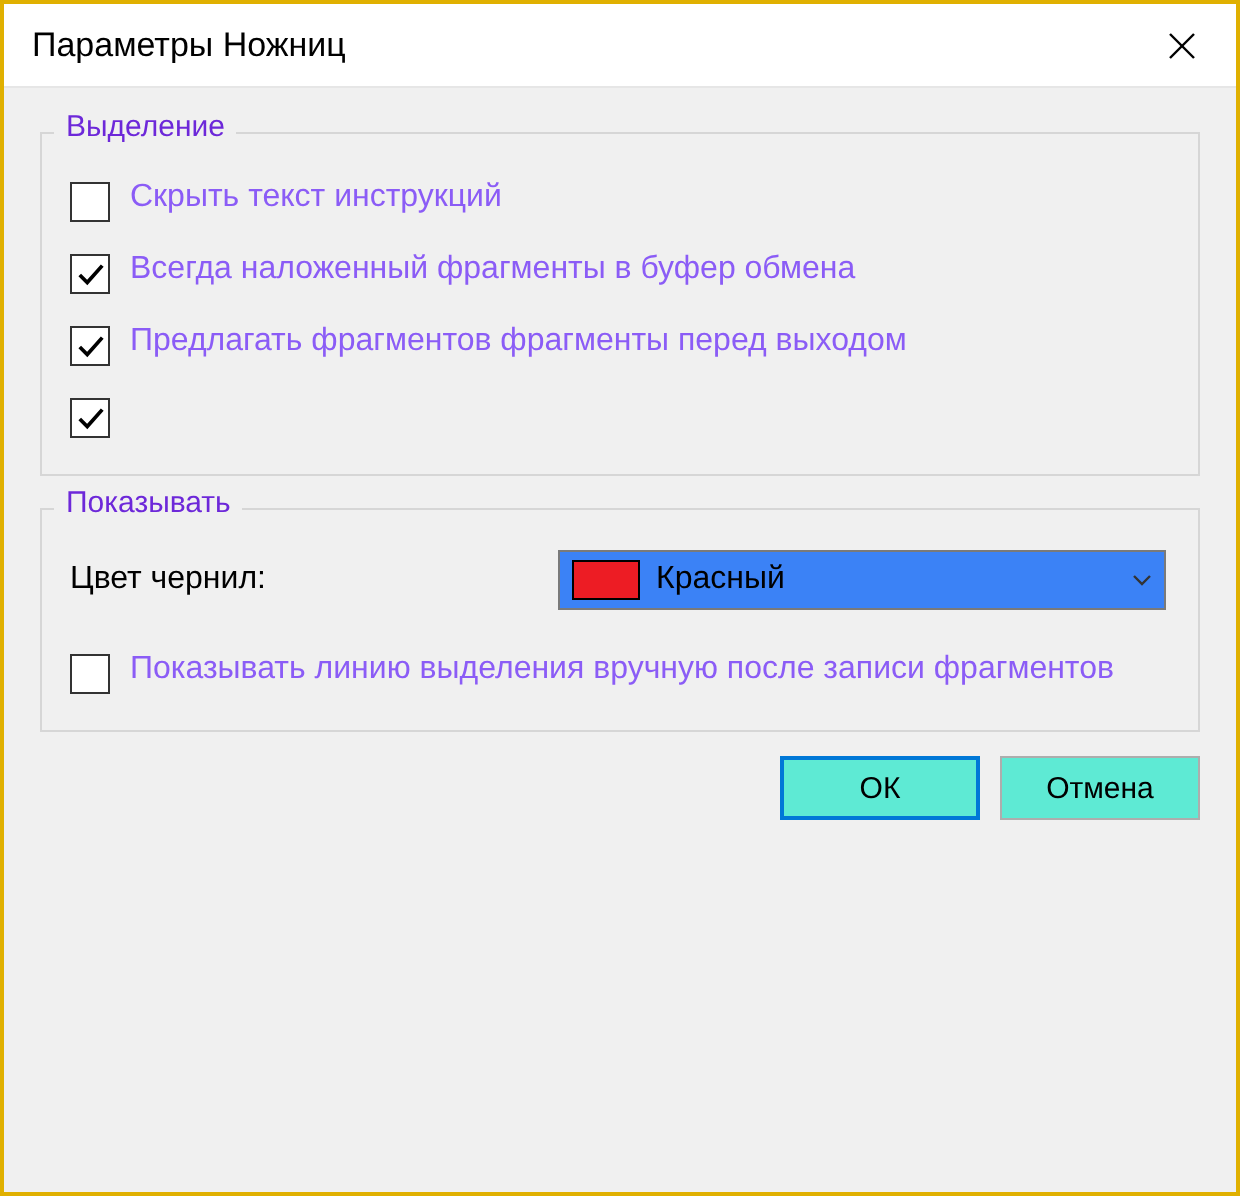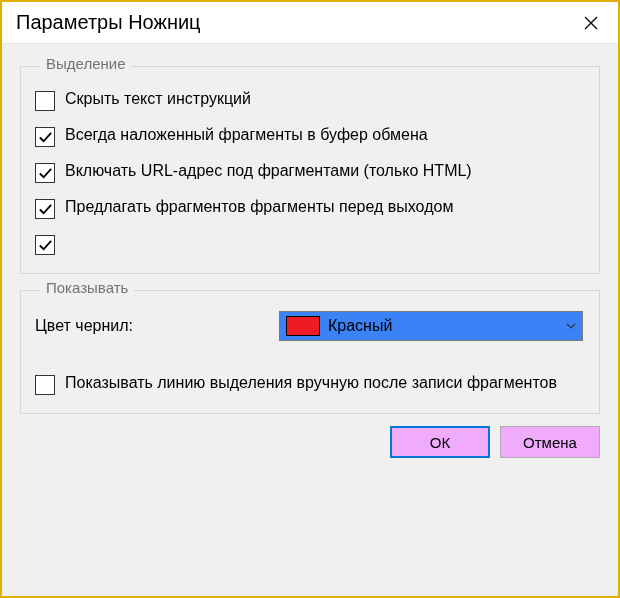--- a/index.html
+++ b/index.html
@@ -22,21 +22,21 @@
     .titlebar {
       display: flex;
       align-items: center;
       justify-content: space-between;
       height: 42px;
       padding: 0 4px 0 14px;
       background: #fff;
       border-bottom: 1px solid #e6e6e6;
     }
     .titlebar-title {
-      font-size: 20px;
+      font-size: 17px;
       color: #000;
     }
     .close-btn {
       width: 46px;
       height: 36px;
       display: flex;
       align-items: center;
       justify-content: center;
       cursor: pointer;
     }
@@ -50,25 +50,25 @@
     .group {
       border: 1px solid #d6d6d6;
       padding: 14px 14px 16px 14px;
       position: relative;
       margin-top: 16px;
     }
     .group:first-child { margin-top: 4px; }
     .group-title {
       position: absolute;
       top: -12px;
-      left: 19px;
+      left: 6px;
       background: #f0f0f0;
       padding: 0 6px;
       font-size: 15px;
-      color: #737373;
+      color: #6d28d9;
     }
     .chk-row {
       display: flex;
       align-items: flex-start;
       gap: 10px;
       margin: 8px 0 14px 0;
     }
     .chk-row:last-child { margin-bottom: 2px; }
     .chk {
       width: 20px;
@@ -79,29 +79,29 @@
       margin-top: 2px;
       display: flex;
       align-items: center;
       justify-content: center;
       cursor: pointer;
     }
     .chk svg { width: 15px; height: 15px; display: none; }
     .chk.checked svg { display: block; }
     .chk-label {
       font-size: 16px;
-      color: #000000;
+      color: #8b5cf6;
       line-height: 1.3;
       cursor: pointer;
     }
     .color-row {
       display: flex;
       align-items: center;
       gap: 14px;
-      margin: 6px 0 32px 0;
+      margin: 6px 0 20px 0;
     }
     .color-label {
       font-size: 16px;
       color: #000;
       width: 230px;
     }
     .select {
       display: flex;
       align-items: center;
       border: 1px solid #7a7a7a;
@@ -129,21 +129,21 @@
     .buttons {
       display: flex;
       gap: 10px;
       justify-content: flex-end;
       padding: 12px 0 0 0;
     }
     .btn {
       min-width: 100px;
       height: 32px;
       border: 1px solid #adadad;
-      background: #f0abfc;
+      background: #5eead4;
       font-size: 15px;
       display: flex;
       align-items: center;
       justify-content: center;
       cursor: pointer;
     }
     .btn.primary {
       border: 2px solid #0078d7;
     }
   </style>
@@ -175,28 +175,20 @@
 
       <div class="chk-row">
         <div class="chk checked">
           <svg viewBox="0 0 16 16">
               <polyline points="2,8 6,12 14,3" fill="none" stroke="#000" stroke-width="2"></polyline>
             </svg>
         </div>
         <div class="chk-label">Всегда наложенный фрагменты в буфер обмена</div>
       </div>
 
-      <div class="chk-row">
-        <div class="chk checked">
-          <svg viewBox="0 0 16 16">
-              <polyline points="2,8 6,12 14,3" fill="none" stroke="#000" stroke-width="2"></polyline>
-            </svg>
-        </div>
-        <div class="chk-label">Включать URL-адрес под фрагментами (только HTML)</div>
-      </div>
 
       <div class="chk-row">
         <div class="chk checked">
           <svg viewBox="0 0 16 16">
               <polyline points="2,8 6,12 14,3" fill="none" stroke="#000" stroke-width="2"></polyline>
             </svg>
         </div>
         <div class="chk-label">Предлагать фрагментов фрагменты перед выходом</div>
       </div>
 

